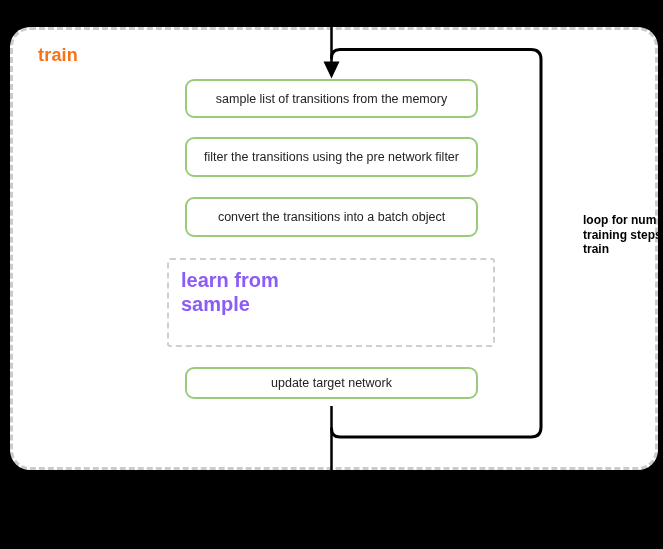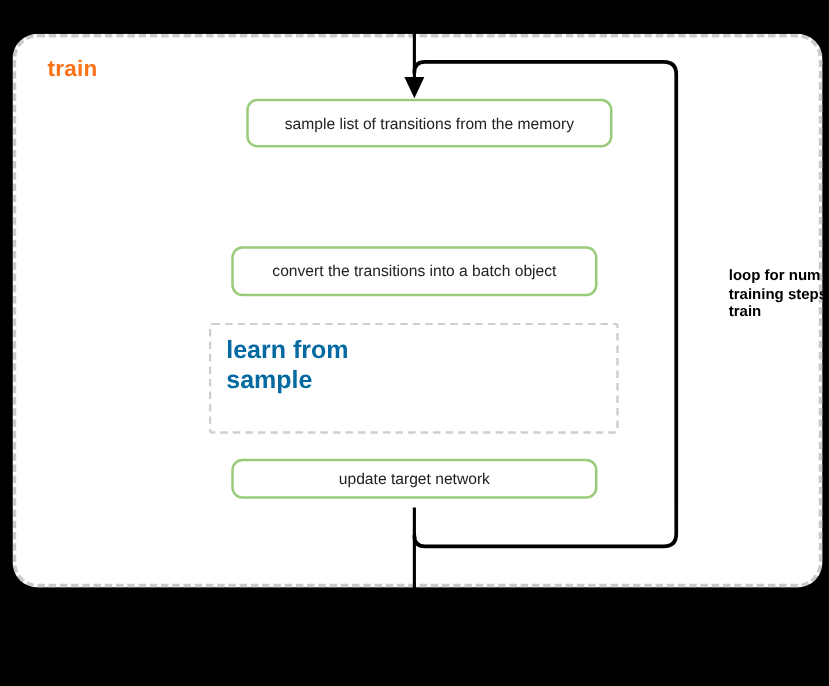--- a/index.html
+++ b/index.html
@@ -16,32 +16,32 @@
     position:absolute;left:38px;top:45px;
     font-size:18px;font-weight:bold;color:#f97316;letter-spacing:.2px;
   }
   svg.connectors{position:absolute;left:0;top:0;pointer-events:none;}
   .node{
     position:absolute;left:185px;width:293px;box-sizing:border-box;
     background:#fff;border:2.5px solid #9acb7b;border-radius:9px;
     display:flex;align-items:center;justify-content:center;
     font-size:12.5px;color:#222;text-align:center;padding:2px 10px;
   }
-  .node1{top:79px;height:39px;margin-left:12px;}
+  .node1{top:79px;height:39px;}
   .node2{top:137px;height:40px;}
   .node3{top:197px;height:40px;}
   .node5{top:367px;height:32px;}
   .subbox{
     position:absolute;left:167px;top:258px;width:328px;height:89px;
     box-sizing:border-box;background:#fff;
     border:2px dashed #cfcfcf;border-radius:3px;
     padding:8px 12px;color:#000;
   }
   .subbox .big{
-    font-size:20px;font-weight:bold;line-height:1.2;color:#0369a1;
+    font-size:20px;font-weight:bold;line-height:1.2;color:#8b5cf6;
   }
   .loop-label{
     position:absolute;left:541px;top:213px;width:96px;
     text-align:left;font-size:12px;font-weight:bold;color:#000;
     line-height:1.22;
     margin-left:42px;
   }
 </style>
 </head>
 <body>
@@ -55,20 +55,23 @@
     <path d="M331.5 0 L331.5 62" stroke="#000" stroke-width="2.5" fill="none"></path>
     <path d="M323.5 61.5 L339.5 61.5 L331.5 78.5 Z" fill="#000" stroke="none"></path>
     <path d="M331.5 58 Q331.5 49.5 340 49.5 L531 49.5 Q541 49.5 541 59.5 L541 427 Q541 437 531 437 L340 437 Q331.5 437 331.5 428.5" stroke="#000" stroke-width="3" fill="none" stroke-linecap="round"></path>
     <path d="M331.5 406 L331.5 471" stroke="#000" stroke-width="2.5" fill="none"></path>
   </svg>
 
   <div class="node node1">
     <span>sample list of transitions from the memory</span>
   </div>
 
+  <div class="node node2">
+    <span>filter the transitions using the pre network filter</span>
+  </div>
 
   <div class="node node3">
     <span>convert the transitions into a batch object</span>
   </div>
 
   <div class="subbox">
     <div class="big">learn from</div>
     <div class="big">sample</div>
   </div>
 

